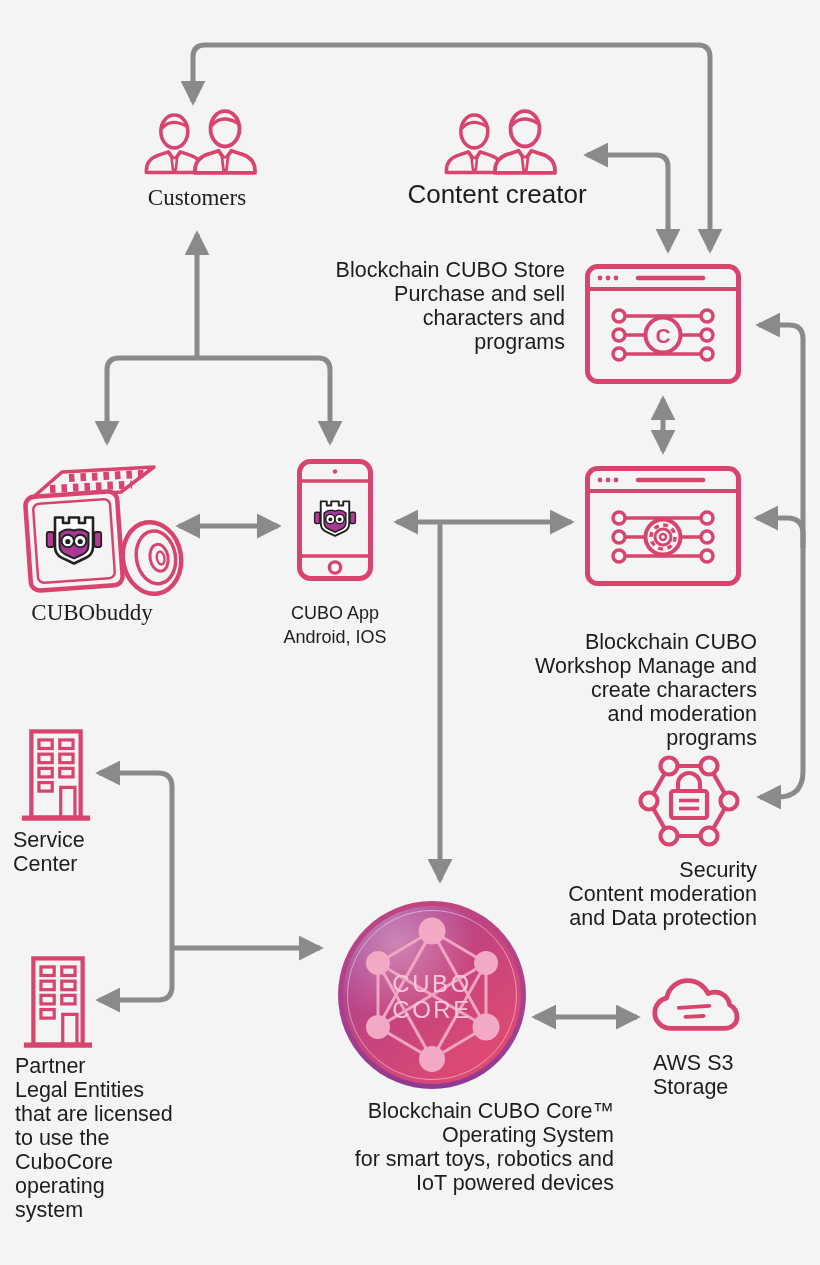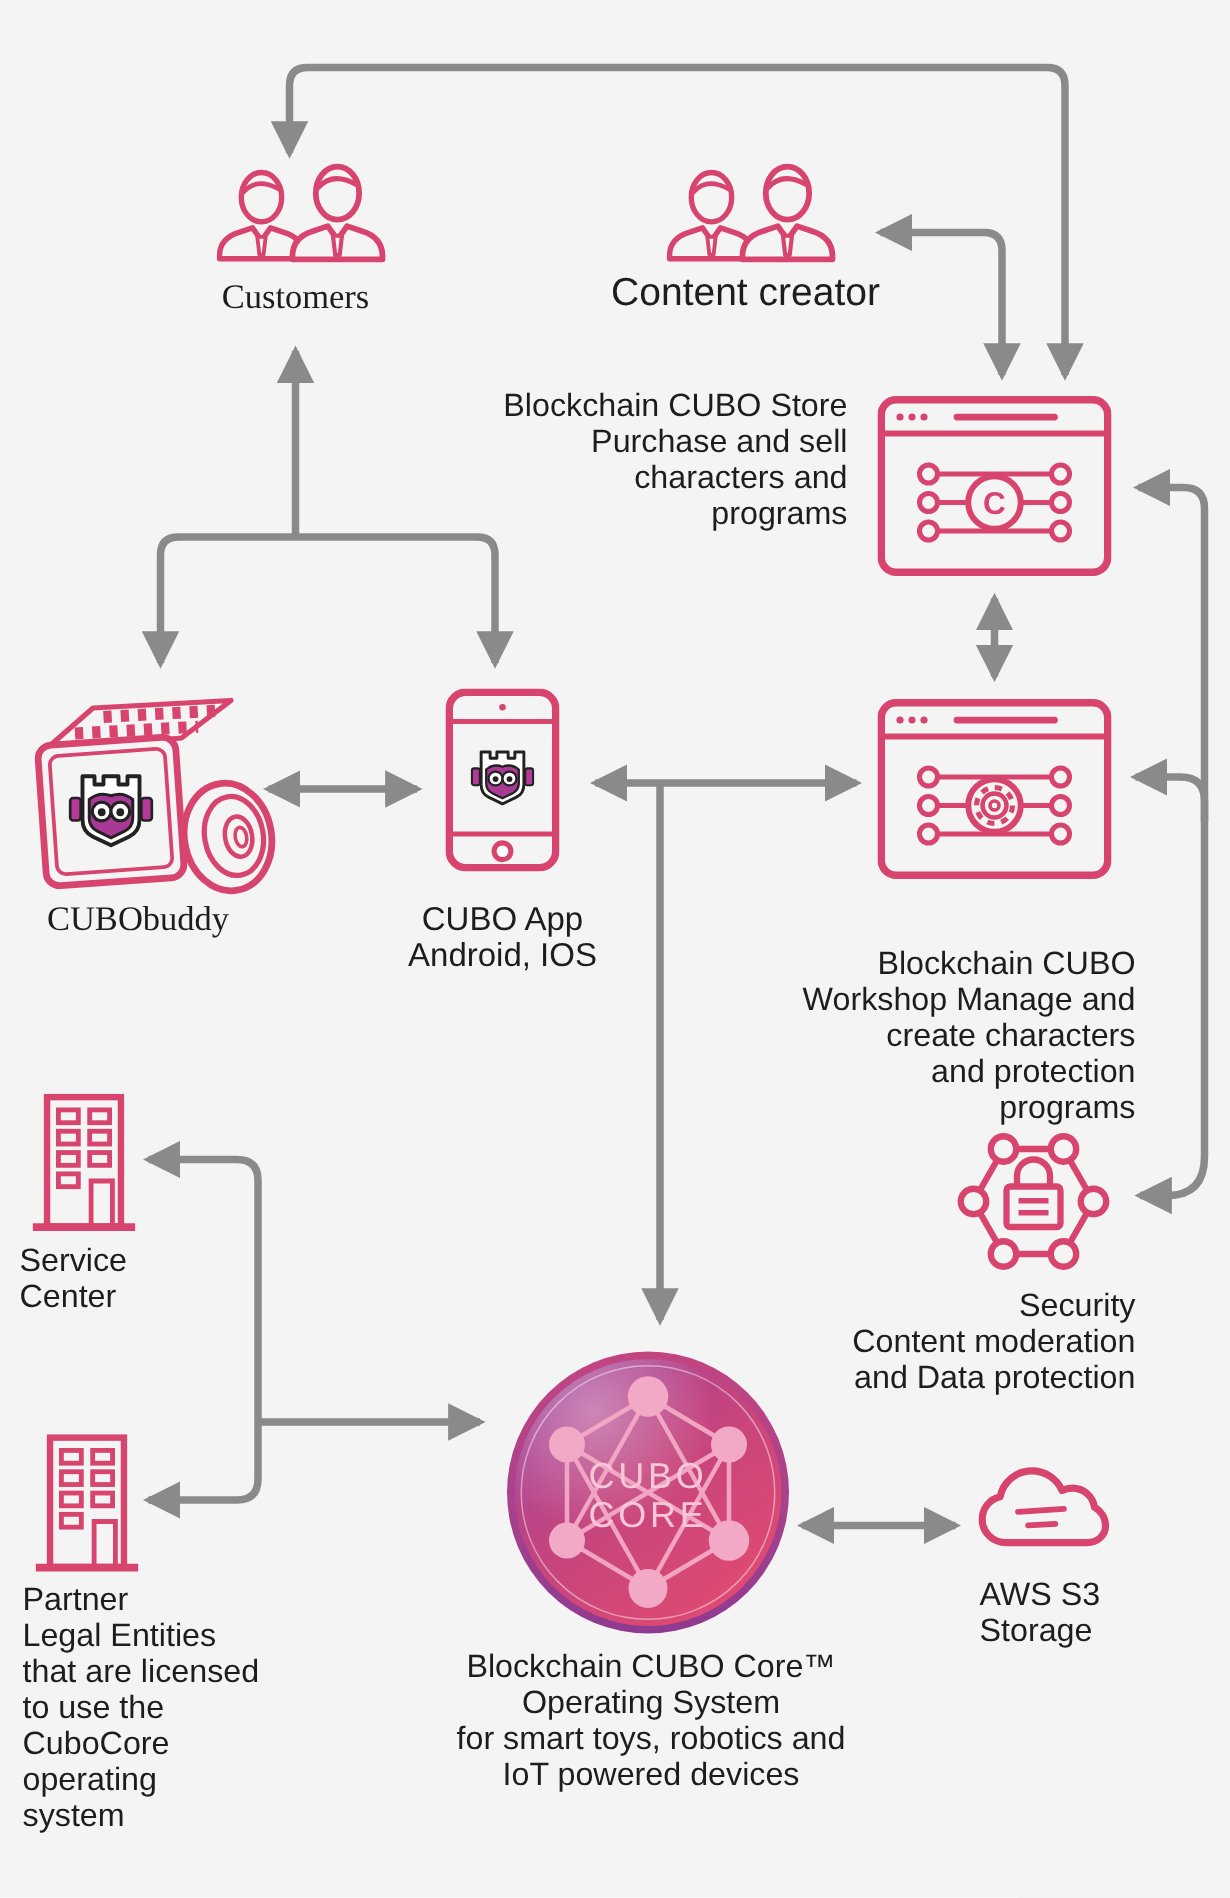--- a/index.html
+++ b/index.html
@@ -15,26 +15,26 @@
   .t-center { text-align:center; }
   .t-right  { text-align:right; }
   .t-left   { text-align:left; }
 
   
   .customers-label        { left:97px;  top:186px; width:200px; }
   .content-creator-label  { left:387px; top:182px; width:220px; font-size:26px; }
   .store-label            { right:255px; top:258px; }
   .workshop-label         { right:63px;  top:630px; }
   .cubobuddy-label        { left:12px;  top:601px; width:160px; }
-  .app-label              { left:255px; top:601px; width:160px; font-size:22px; }
+  .app-label              { left:255px; top:601px; width:160px; font-size:18px; }
   .service-label          { left:13px;  top:828px; }
   .partner-label          { left:15px;  top:1054px; }
   .security-label         { right:63px; top:858px; }
   .aws-label              { left:653px; top:1051px; }
-  .core-label             { left:254px; top:1099px; width:360px; }
+  .core-label             { left:254px; top:1099px; width:360px;text-align:right; }
 
   
   .core { position:absolute; left:338px; top:901px; width:188px; height:188px; z-index:2;
           border-radius:50%;
           background:linear-gradient(180deg,#c2457f 0%, #a8418d 55%, #8e3a90 100%); }
   .core-body { position:absolute; inset:5px; border-radius:50%;
           background:
             radial-gradient(circle at 30% 20%, rgba(255,255,255,0.35), rgba(255,255,255,0) 42%),
             linear-gradient(140deg,#a2469c 8%, #c4447e 45%, #de4a72 85%); }
   .core-ring { position:absolute; inset:9px; border:1.5px solid rgba(255,255,255,0.45); border-radius:50%; }
@@ -273,21 +273,21 @@
     <div>Blockchain CUBO Store</div>
     <div>Purchase and sell</div>
     <div>characters and</div>
     <div>programs</div>
   </div>
 
   <div class="lbl t-right workshop-label">
     <div>Blockchain CUBO</div>
     <div>Workshop Manage and</div>
     <div>create characters</div>
-    <div>and protection</div>
+    <div>and moderation</div>
     <div>programs</div>
   </div>
 
   <div class="lbl big t-center cubobuddy-label">CUBObuddy</div>
 
   <div class="lbl t-center app-label">
     <div>CUBO App</div>
     <div>Android, IOS</div>
   </div>
 

